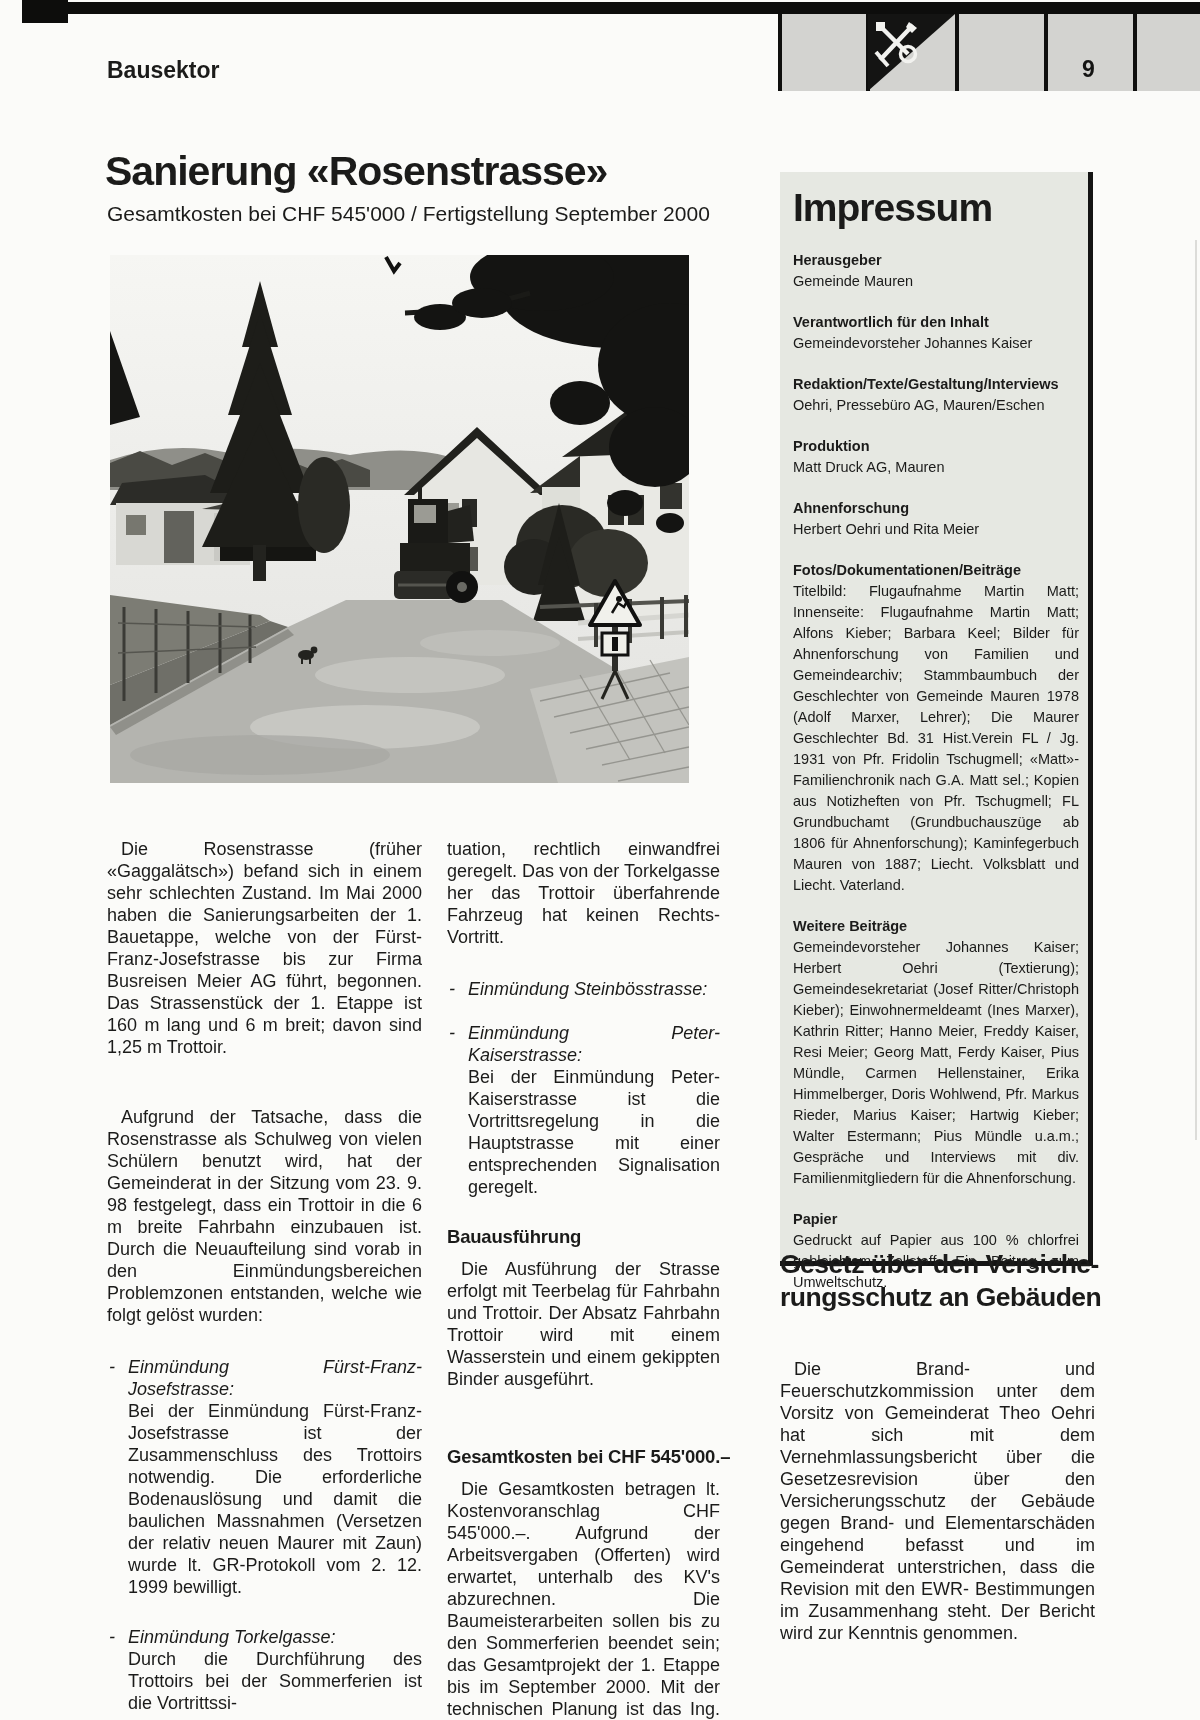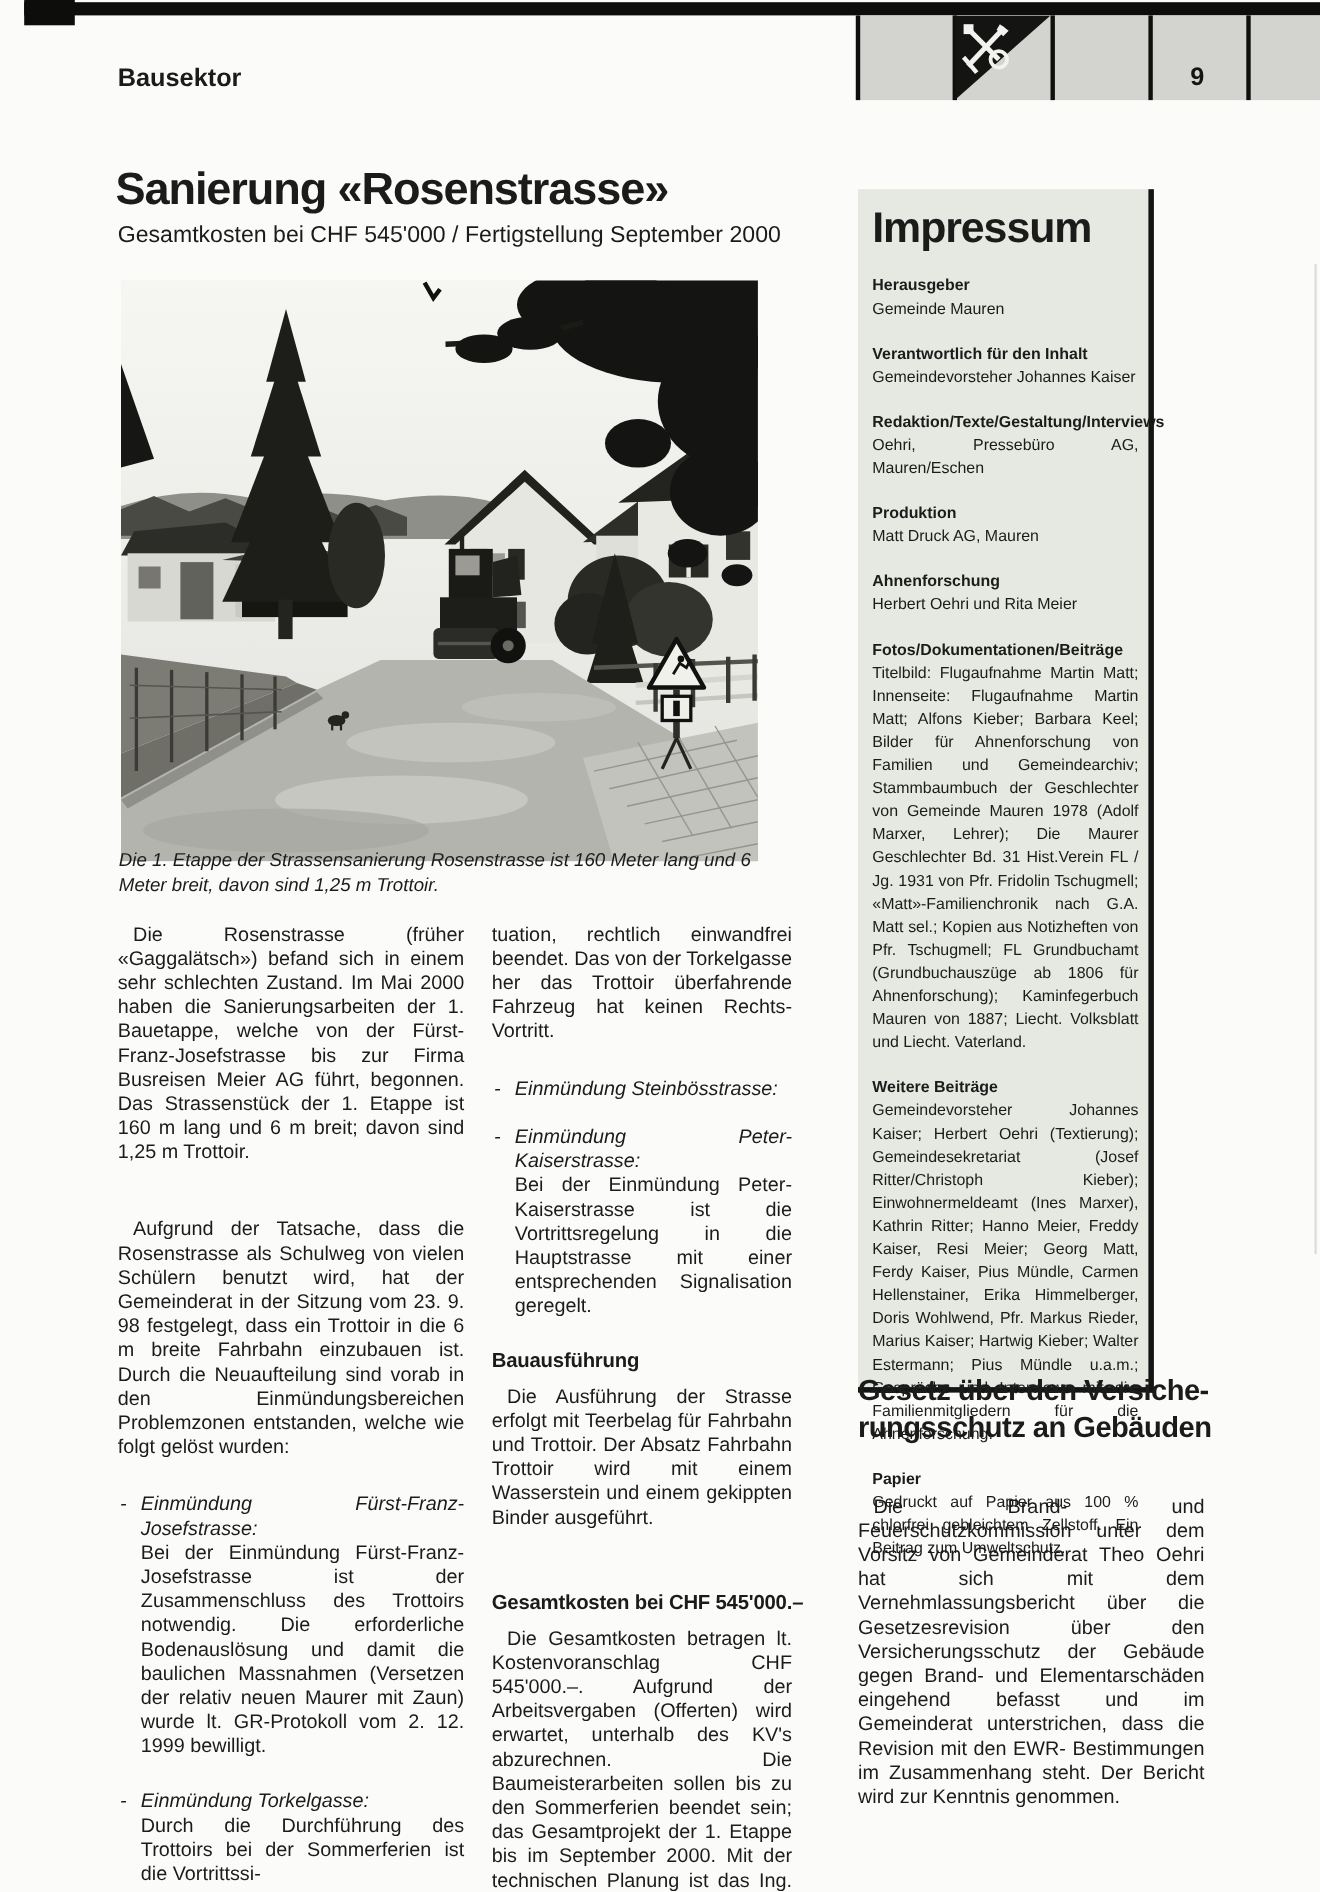--- a/index.html
+++ b/index.html
@@ -40,21 +40,21 @@
   .m-b28{margin-bottom:28px!important;}
   .m-b22{margin-bottom:22px!important;}
   .item{position:relative;padding-left:21px;}
   .item .dash{position:absolute;left:2px;top:0;font-style:italic;}
   .item .ititle{font-style:italic;}
   .col h3{margin:0 0 10px;font-size:18.5px;font-weight:bold;white-space:nowrap;letter-spacing:-0.2px;}
   .h-kosten{margin-top:56px!important;}
   .h-bau{margin-top:28px!important;}
   
   .impressum{
-    position:absolute;left:780px;top:172px;width:269px;height:1094px;
+    position:absolute;left:780px;top:172px;width:313px;height:1094px;
     background:#e6e8e2;border-right:5px solid #141414;border-bottom:5px solid #141414;
     box-sizing:border-box;padding:12px 9px 0 13px;
   }
   .impressum h2{margin:2px 0 20px;font-size:39px;font-weight:bold;letter-spacing:-1px;}
   .imp-sec{margin-bottom:20px;}
   .imp-label{font-weight:bold;font-size:14.5px;line-height:21px;}
   .imp-text{font-size:14.5px;line-height:21px;text-align:justify;}
   
   .art2-title{
     position:absolute;left:780px;top:1248px;width:330px;margin:0;
@@ -238,39 +238,38 @@
       <ellipse cx="470" cy="148" rx="30" ry="22"></ellipse>
       <path d="M295,58 Q360,56 420,38" stroke="#1a1a17" stroke-width="5" fill="none"></path>
       <ellipse cx="330" cy="62" rx="26" ry="13"></ellipse>
       <ellipse cx="372" cy="48" rx="30" ry="15"></ellipse>
       <ellipse cx="515" cy="248" rx="18" ry="13"></ellipse>
       <ellipse cx="560" cy="268" rx="14" ry="10"></ellipse>
       <path d="M276,2 l8,14 l6,-8" stroke="#111110" stroke-width="4" fill="none"></path>
     </g>
   </svg>
 
-  <div class="caption">Die 1. Etappe der Strassensanierung Rosenstrasse ist 160 Meter lang und 6 Meter breit, davon sind 1,25 m Trottoir.</div>
 
   <div class="col" id="col-left">
     <p class="p-indent m-b48">Die Rosenstrasse (früher «Gaggalätsch») befand sich in einem sehr schlechten Zustand. Im Mai 2000 haben die Sanierungsarbeiten der 1. Bauetappe, welche von der Fürst-Franz-Josefstrasse bis zur Firma Busreisen Meier AG führt, begonnen. Das Strassenstück der 1. Etappe ist 160 m lang und 6 m breit; davon sind 1,25 m Trottoir.</p>
     <p class="p-indent m-b30">Aufgrund der Tatsache, dass die Rosenstrasse als Schulweg von vielen Schülern benutzt wird, hat der Gemeinderat in der Sitzung vom 23. 9. 98 festgelegt, dass ein Trottoir in die 6 m breite Fahrbahn einzubauen ist. Durch die Neuaufteilung sind vorab in den Einmündungsbereichen Problemzonen entstanden, welche wie folgt gelöst wurden:</p>
     <div class="item m-b28">
       <span class="dash">-</span>
       <div class="ititle">Einmündung Fürst-Franz-Josefstrasse:</div>
       <div class="ibody">Bei der Einmündung Fürst-Franz-Josefstrasse ist der Zusammenschluss des Trottoirs notwendig. Die erforderliche Bodenauslösung und damit die baulichen Massnahmen (Versetzen der relativ neuen Maurer mit Zaun) wurde lt. GR-Protokoll vom 2. 12. 1999 bewilligt.</div>
     </div>
     <div class="item">
       <span class="dash">-</span>
       <div class="ititle">Einmündung Torkelgasse:</div>
       <div class="ibody">Durch die Durchführung des Trottoirs bei der Sommerferien ist die Vortrittssi-</div>
     </div>
   </div>
 
   <div class="col" id="col-mid">
-    <p class="m-b30">tuation, rechtlich einwandfrei beendet. Das von der Torkelgasse her das Trottoir überfahrende Fahrzeug hat keinen Rechts-Vortritt.</p>
+    <p class="m-b30">tuation, rechtlich einwandfrei geregelt. Das von der Torkelgasse her das Trottoir überfahrende Fahrzeug hat keinen Rechts-Vortritt.</p>
     <div class="item m-b22">
       <span class="dash">-</span>
       <div class="ititle">Einmündung Steinbösstrasse:</div>
     </div>
     <div class="item">
       <span class="dash">-</span>
       <div class="ititle">Einmündung Peter-Kaiserstrasse:</div>
       <div class="ibody">Bei der Einmündung Peter-Kaiserstrasse ist die Vortrittsregelung in die Hauptstrasse mit einer entsprechenden Signalisation geregelt.</div>
     </div>
     <h3 class="h-bau">Bauausführung</h3>

